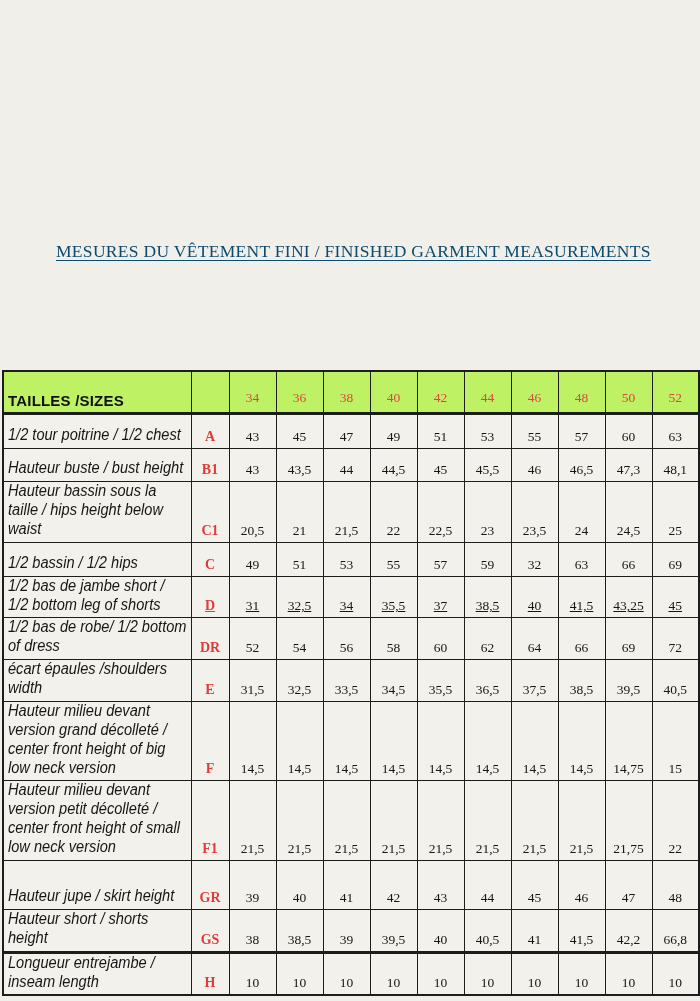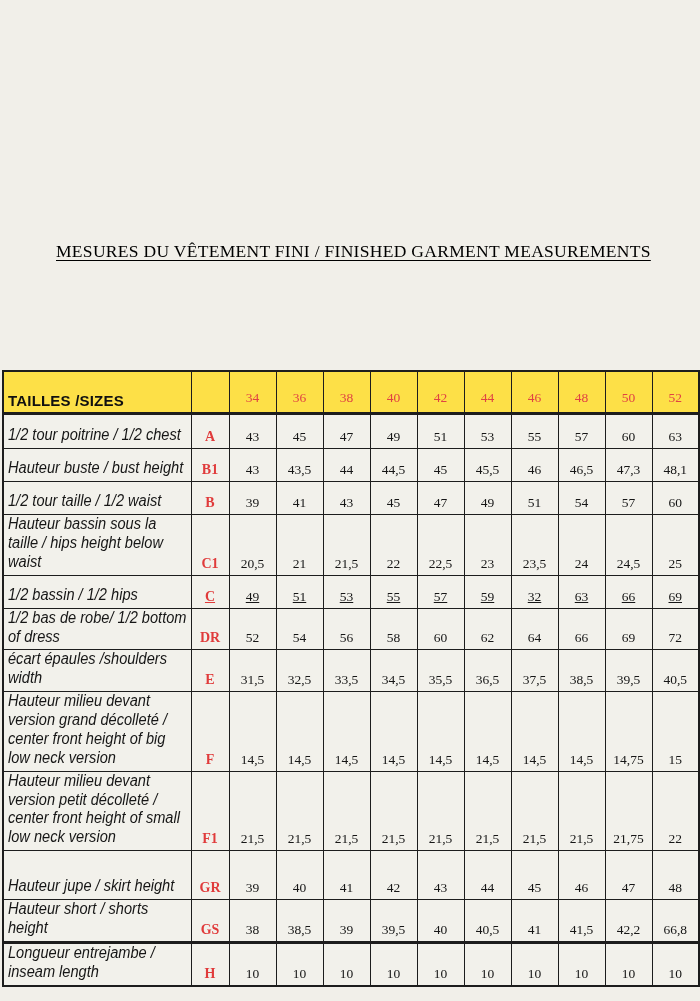--- a/index.html
+++ b/index.html
@@ -5,36 +5,36 @@
   html, body { margin: 0; padding: 0; }
   body {
     width: 700px; height: 1001px;
     background: #f1efe9;
     font-family: "Liberation Sans", sans-serif;
     position: relative; overflow: hidden;
   }
   .doc-title {
     position: absolute; left: 56px; top: 241px;
     font-family: "Liberation Serif", serif;
-    font-size: 17.5px; color: #000000;
+    font-size: 17.5px; color: #0c4a6e;
     letter-spacing: 0.3px; white-space: nowrap;
     text-decoration: underline; text-underline-offset: 3px;
   }
   table.meas {
     position: absolute; left: 2px; top: 370px;
     width: 696px; border-collapse: collapse; table-layout: fixed;
     background: #f2f1eb; border: 2px solid #1d1d1d;
   }
   th, td {
     border: 1.5px solid #1d1d1d;
     vertical-align: bottom;
     padding: 0 2px 3px 2px;
     overflow: hidden;
   }
-  thead th { background: #fde047; border-bottom: 3px solid #1d1d1d; height: 34px; }
+  thead th { background: #bef264; border-bottom: 3px solid #1d1d1d; height: 34px; }
   th.hdr-label {
     font-size: 15px; font-weight: bold; text-align: left;
     padding-left: 4px; color: #101010; letter-spacing: 0.2px;
   }
   th.hdr-size {
     font-family: "Liberation Serif", serif; font-weight: normal;
     font-size: 13.5px; color: #e04343; text-align: center; padding-bottom: 6px;
   }
   td.label {
     font-style: italic; font-size: 16px; text-align: left;
@@ -127,34 +127,20 @@
         <td class="val">44</td>
         <td class="val">44,5</td>
         <td class="val">45</td>
         <td class="val">45,5</td>
         <td class="val">46</td>
         <td class="val">46,5</td>
         <td class="val">47,3</td>
         <td class="val">48,1</td>
       </tr>
       <tr>
-        <td class="label"><span class="txt">1/2 tour taille / 1/2 waist</span></td>
-        <td class="code">B</td>
-        <td class="val">39</td>
-        <td class="val">41</td>
-        <td class="val">43</td>
-        <td class="val">45</td>
-        <td class="val">47</td>
-        <td class="val">49</td>
-        <td class="val">51</td>
-        <td class="val">54</td>
-        <td class="val">57</td>
-        <td class="val">60</td>
-      </tr>
-      <tr>
         <td class="label"><span class="txt">Hauteur bassin sous la taille / hips height below waist</span></td>
         <td class="code">C1</td>
         <td class="val">20,5</td>
         <td class="val">21</td>
         <td class="val">21,5</td>
         <td class="val">22</td>
         <td class="val">22,5</td>
         <td class="val">23</td>
         <td class="val">23,5</td>
         <td class="val">24</td>
@@ -169,20 +155,34 @@
         <td class="val">53</td>
         <td class="val">55</td>
         <td class="val">57</td>
         <td class="val">59</td>
         <td class="val">32</td>
         <td class="val">63</td>
         <td class="val">66</td>
         <td class="val">69</td>
       </tr>
       <tr>
+        <td class="label"><span class="txt">1/2 bas de jambe short / 1/2 bottom leg of shorts</span></td>
+        <td class="code">D</td>
+        <td class="val">31</td>
+        <td class="val">32,5</td>
+        <td class="val">34</td>
+        <td class="val">35,5</td>
+        <td class="val">37</td>
+        <td class="val">38,5</td>
+        <td class="val">40</td>
+        <td class="val">41,5</td>
+        <td class="val">43,25</td>
+        <td class="val">45</td>
+      </tr>
+      <tr>
         <td class="label"><span class="txt">1/2 bas de robe/ 1/2 bottom of dress</span></td>
         <td class="code">DR</td>
         <td class="val">52</td>
         <td class="val">54</td>
         <td class="val">56</td>
         <td class="val">58</td>
         <td class="val">60</td>
         <td class="val">62</td>
         <td class="val">64</td>
         <td class="val">66</td>

